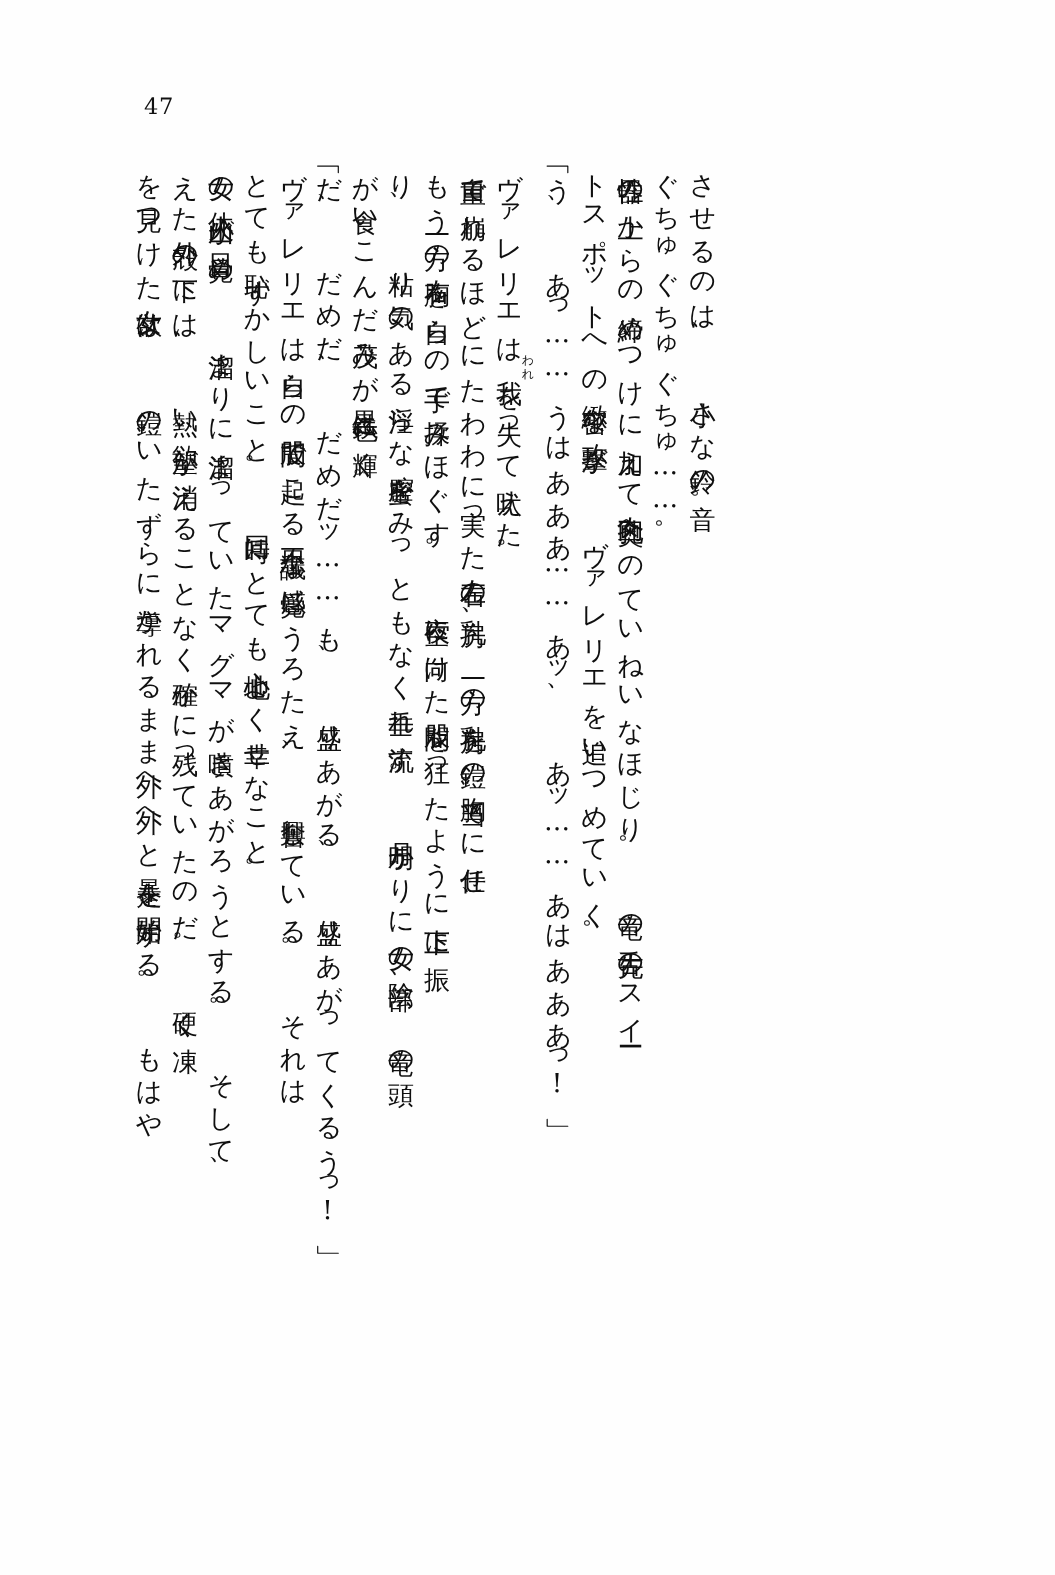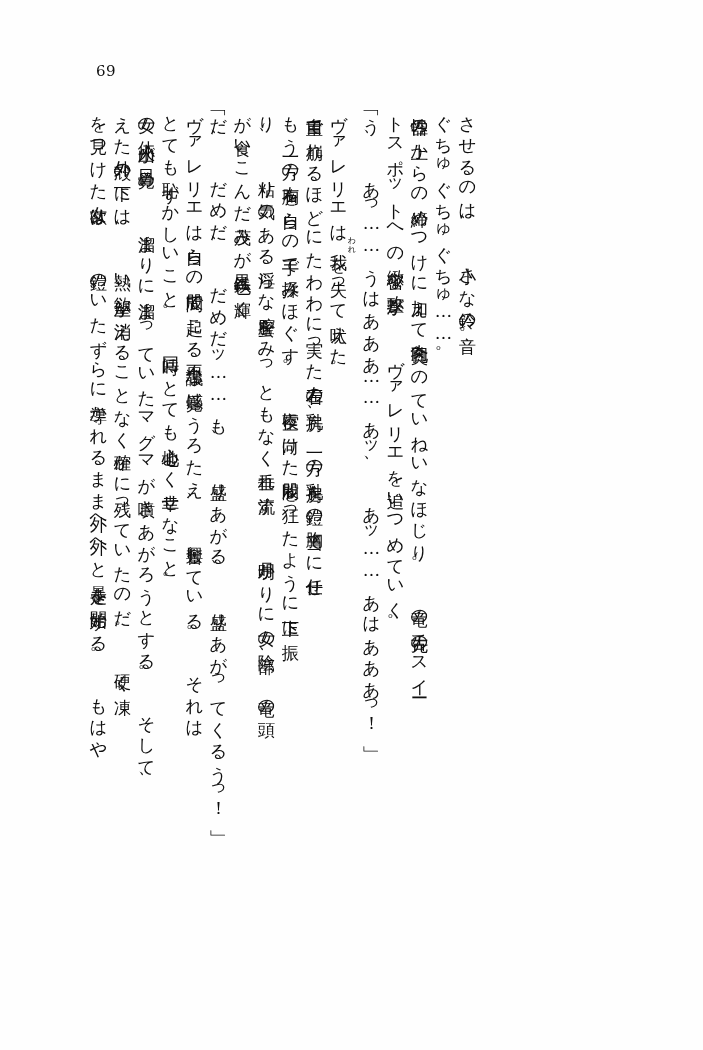--- a/index.html
+++ b/index.html
@@ -71,21 +71,21 @@
     letter-spacing: 0px;
     line-height: 1;
     color: #131313;
   }
 </style>
 </head>
 <body>
 
 <div class="page">
 
-  <div class="page-number">69</div>
+  <div class="page-number">47</div>
 
   <div class="text-block">
 
     <div class="col" style="margin-left:0px;">を見つけた女欲は、 鎧のいたずらに導かれるまま外へ外へと暴走を開始する。 もはや</div>
 
     <div class="col">えた外殻の下には、 熱い欲望が消えることなく確かに残っていたのだ。 硬く凍</div>
 
     <div class="col">女の休火山が目覚め、 溜まりに溜まっていたマグマが噴きあがろうとする。 そして、</div>
 
     <div class="col">とても恥ずかしいこと。 同時にとても心地よく幸せなこと。</div>

